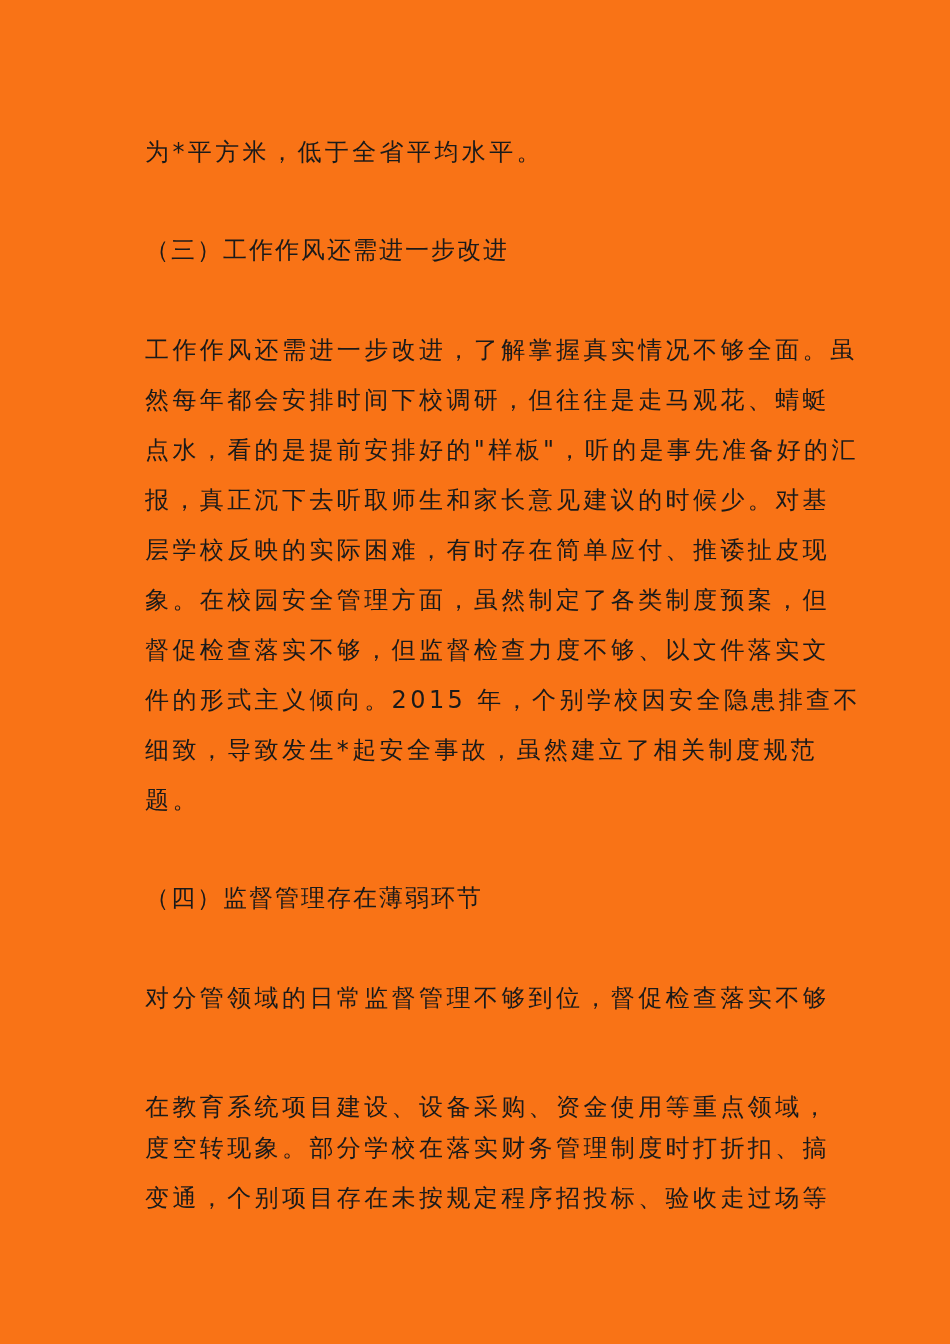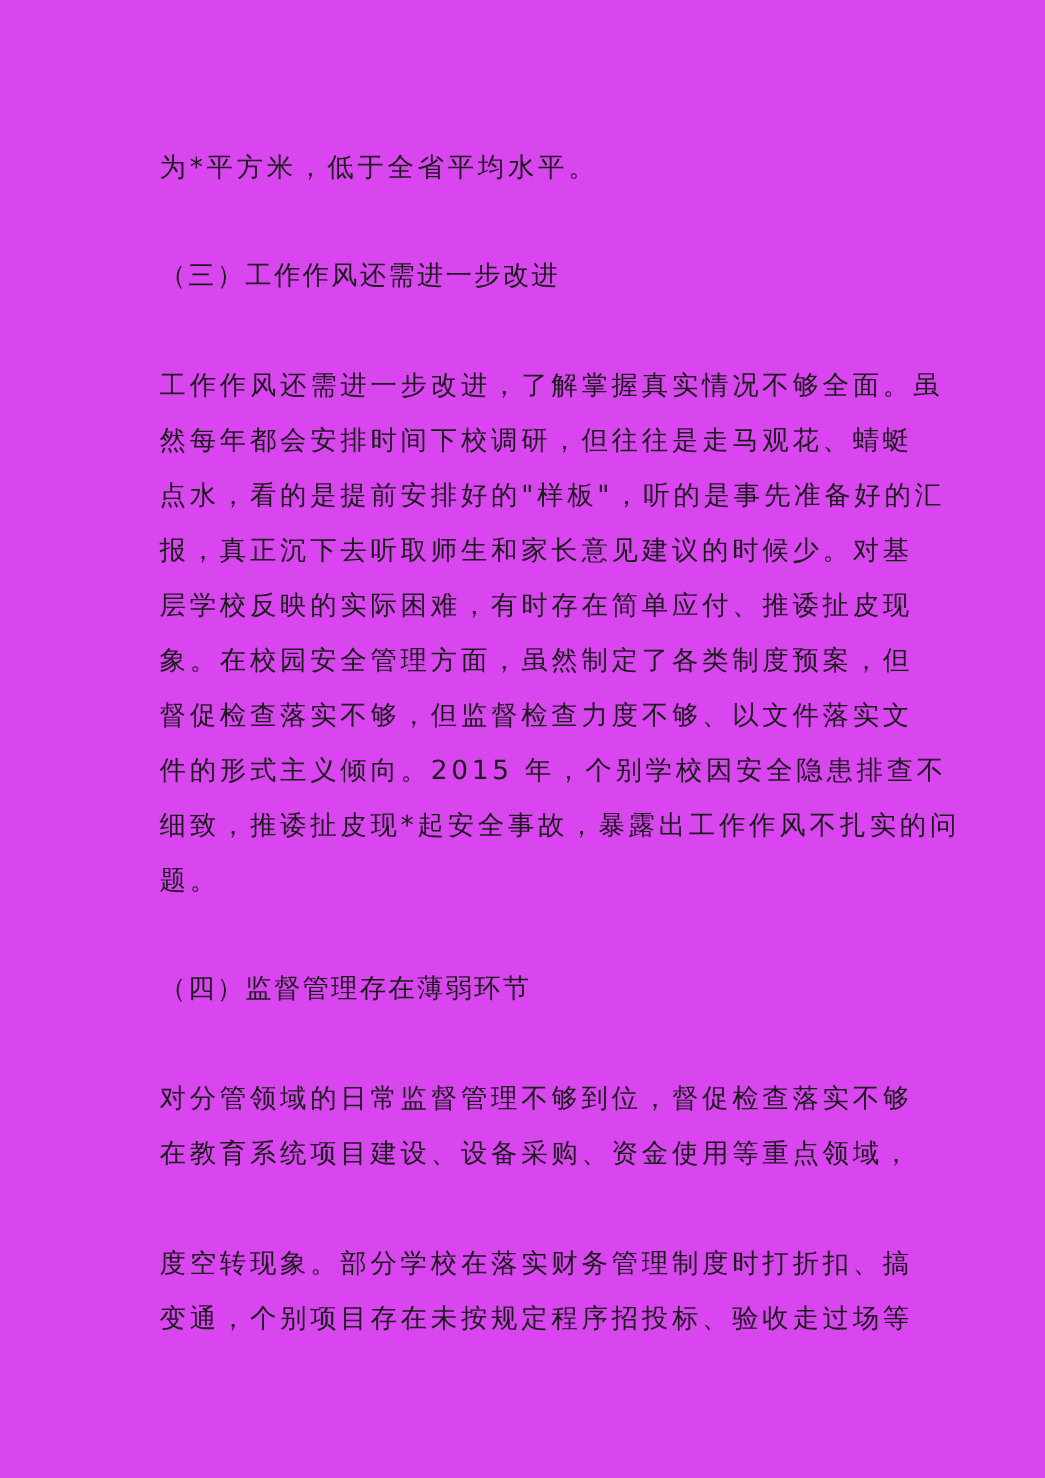--- a/index.html
+++ b/index.html
@@ -1,40 +1,40 @@
 <!DOCTYPE html>
 <html><head>
 <meta charset="utf-8">
 <style>
   html, body { margin: 0; padding: 0; background: #ffffff; }
   body { width: 950px; height: 1344px; position: relative; overflow: hidden;
          font-family: "DejaVu Sans", "Liberation Sans", sans-serif; color: #1a1a1a; }
-  .page { position: absolute; left: 0; top: 0; width: 950px; height: 1344px; background: #d946ef; }
+  .page { position: absolute; left: 0; top: 0; width: 950px; height: 1344px; background: #f97316; }
   .line { position: absolute; left: 145px; width: 670px; font-size: 24px; line-height: 30px;
           white-space: nowrap; letter-spacing: 3.4px; }
   .heading { letter-spacing: 2px; }
 </style>
 </head>
 <body>
 
 <div class="page">
   <div class="line" style="top:137px">为*平方米，低于全省平均水平。</div>
 
   <div class="line heading" style="top:235px">（三）工作作风还需进一步改进</div>
 
   <div class="line" style="top:335px">工作作风还需进一步改进，了解掌握真实情况不够全面。虽</div>
   <div class="line" style="top:385px">然每年都会安排时间下校调研，但往往是走马观花、蜻蜓</div>
   <div class="line" style="top:435px">点水，看的是提前安排好的"样板"，听的是事先准备好的汇</div>
   <div class="line" style="top:485px">报，真正沉下去听取师生和家长意见建议的时候少。对基</div>
   <div class="line" style="top:535px">层学校反映的实际困难，有时存在简单应付、推诿扯皮现</div>
   <div class="line" style="top:585px">象。在校园安全管理方面，虽然制定了各类制度预案，但</div>
   <div class="line" style="top:635px">督促检查落实不够，但监督检查力度不够、以文件落实文</div>
   <div class="line" style="top:685px">件的形式主义倾向。2015 年，个别学校因安全隐患排查不</div>
-  <div class="line" style="top:735px">细致，推诿扯皮现*起安全事故，暴露出工作作风不扎实的问</div>
+  <div class="line" style="top:735px">细致，导致发生*起安全事故，虽然建立了相关制度规范</div>
   <div class="line" style="top:785px">题。</div>
 
   <div class="line heading" style="top:883px">（四）监督管理存在薄弱环节</div>
 
   <div class="line" style="top:983px">对分管领域的日常监督管理不够到位，督促检查落实不够</div>
-  <div class="line" style="top:1033px">在教育系统项目建设、设备采购、资金使用等重点领域，</div>
+  <div class="line" style="top:1092px">在教育系统项目建设、设备采购、资金使用等重点领域，</div>
   <div class="line" style="top:1133px">度空转现象。部分学校在落实财务管理制度时打折扣、搞</div>
   <div class="line" style="top:1183px">变通，个别项目存在未按规定程序招投标、验收走过场等</div>
 </div>
 
 </body></html>

